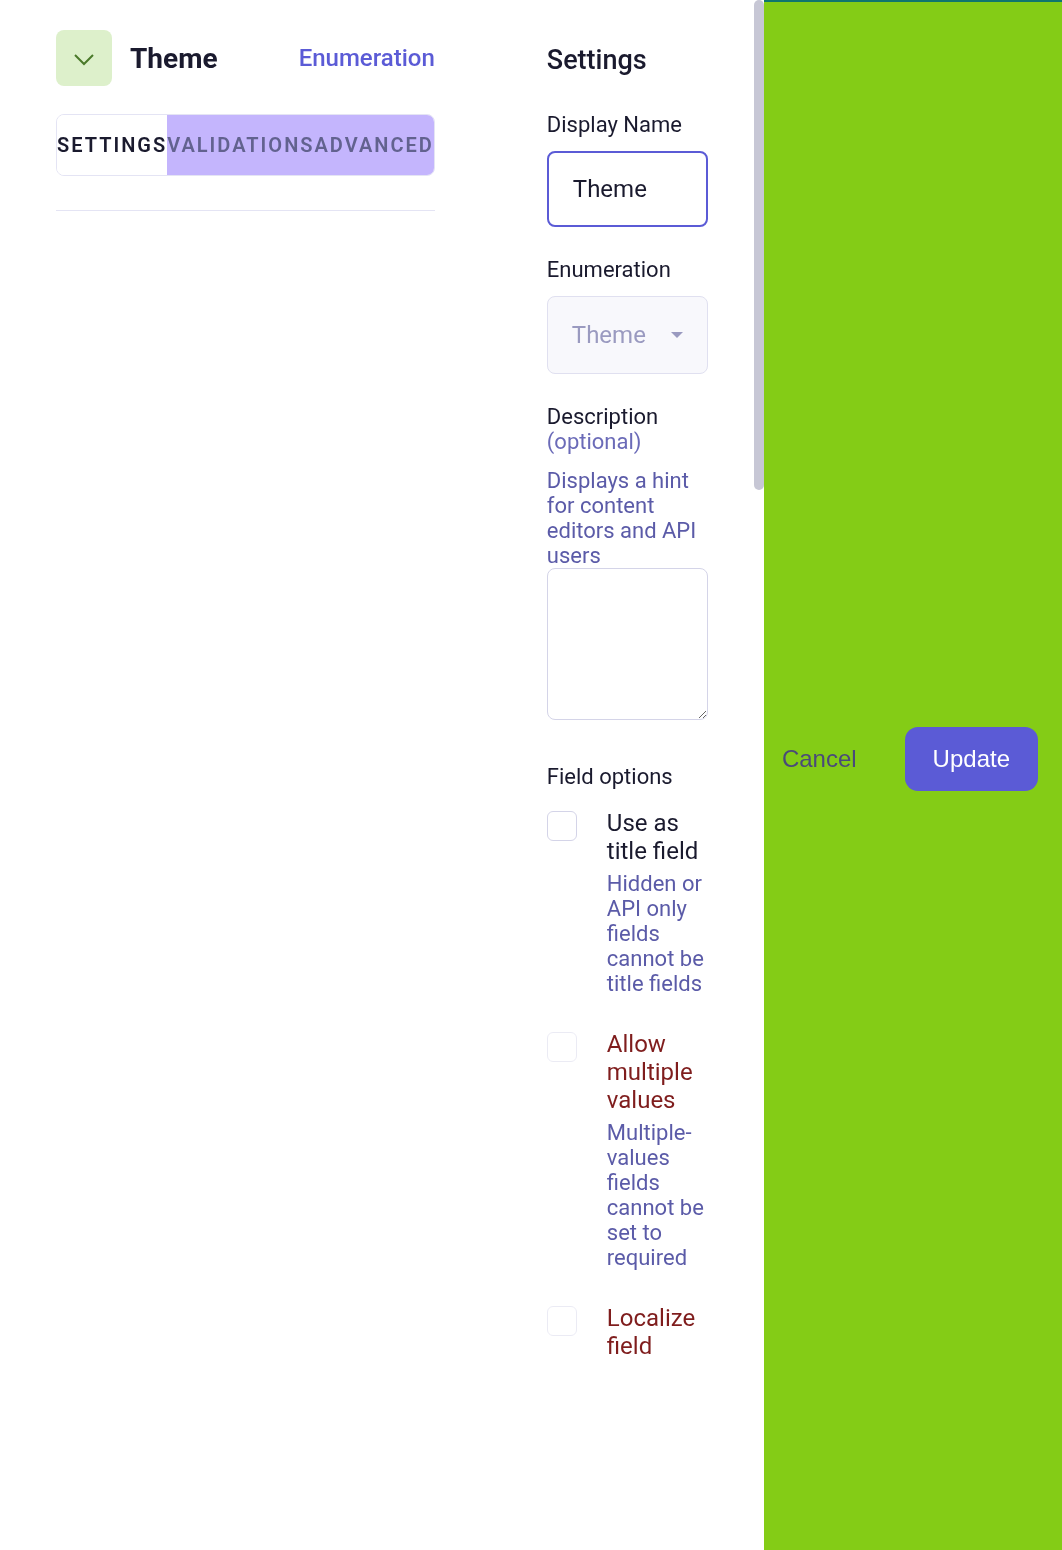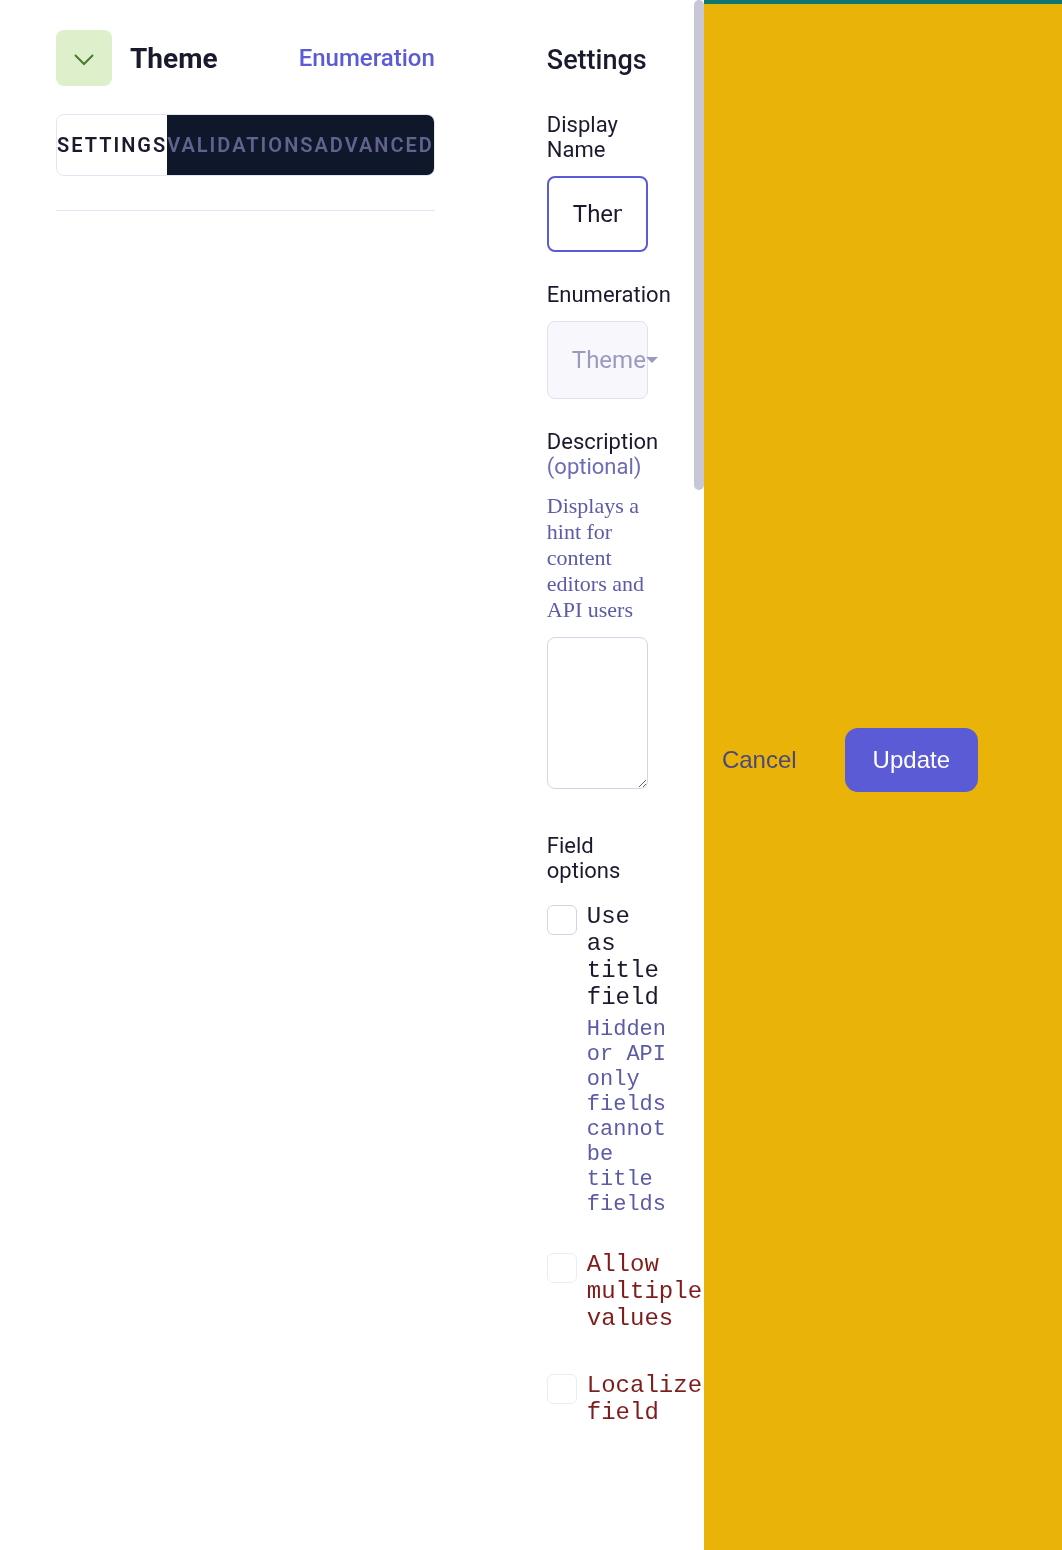--- a/index.html
+++ b/index.html
@@ -6,45 +6,45 @@
   html, body { width: 1062px; height: 1550px; font-family: -apple-system, BlinkMacSystemFont, "Segoe UI", Roboto, sans-serif; color: #1a1a2e; background: #fff; }
   .container { display: flex; flex-direction: row; height: 100%; }
   .header { padding: 30px 56px 0 56px; }
   .title-row { display: flex; align-items: center; justify-content: space-between; margin-bottom: 28px; }
   .title-left { display: flex; align-items: center; gap: 18px; }
   .type-icon { width: 56px; height: 56px; border-radius: 8px; background: #ddf0cb; display: flex; align-items: center; justify-content: center; }
   .type-icon svg { width: 22px; height: 18px; }
   .title-text { font-size: 28px; font-weight: 700; color: #1a1a2e; }
   .type-label { font-size: 24px; color: #5b5bd6; font-weight: 500; }
   .tabs { display: flex; border: 1px solid #e4e4f4; border-radius: 8px; overflow: hidden; }
-  .tab { flex: 1; text-align: center; padding: 18px 0; font-size: 20px; letter-spacing: 2px; font-weight: 600; color: #62628f; background: #0f172a; cursor: pointer; }
+  .tab { flex: 1; text-align: center; padding: 18px 0; font-size: 20px; letter-spacing: 2px; font-weight: 600; color: #62628f; background: #c4b5fd; cursor: pointer; }
   .tab.active { background: #fff; color: #1a1a2e; }
   .divider { height: 1px; background: #e4e4f4; margin-top: 34px; }
   .content-wrap { flex: 1; overflow-y: auto; position: relative; }
   .scrollbar { position: absolute; right: 0; top: 0; width: 10px; height: 490px; background: #c7c7d5; border-radius: 5px; }
   .content { padding: 44px 56px 40px 56px; }
   .section-title { font-size: 27px; font-weight: 500; color: #1a1a2e; margin-bottom: 36px; }
   .field { margin-bottom: 30px; }
   .field-label { font-size: 22px; color: #1a1a2e; font-weight: 400; margin-bottom: 14px; display: block; }
   .optional { color: #6b6bb8; font-weight: 400; }
-  .helper { font-size: 22px; color: #5b5ba8; margin-bottom: 14px; font-family: Liberation Serif, serif; }
+  .helper { font-size: 22px; color: #5b5ba8; margin-bottom: 0; }
   .input { width: 100%; height: 76px; border: 1px solid #d4d4e8; border-radius: 8px; padding: 0 24px; font-size: 24px; color: #1a1a2e; background: #fff; font-family: inherit; }
   .input.focus { border: 2px solid #5b5bd6; }
   .select { width: 100%; height: 78px; border: 1px solid #e0e0f0; border-radius: 8px; padding: 0 24px; font-size: 24px; color: #9a9ac0; background: #f8f8fc; display: flex; align-items: center; justify-content: space-between; cursor: pointer; }
   .caret-down { width: 0; height: 0; border-left: 6px solid transparent; border-right: 6px solid transparent; border-top: 6px solid #9a9ac0; }
   textarea.input { height: 152px; padding: 18px 24px; resize: vertical; }
   .options-title { font-size: 22px; color: #1a1a2e; margin-bottom: 20px; margin-top: 40px; }
-  .option-row { display: flex; align-items: flex-start; gap: 10px; margin-bottom: 34px; font-family: Liberation Mono, monospace; }
+  .option-row { display: flex; align-items: flex-start; gap: 30px; margin-bottom: 34px; }
   .checkbox { width: 30px; height: 30px; border: 1px solid #d4d4e8; border-radius: 6px; background: #fff; flex-shrink: 0; margin-top: 2px; cursor: pointer; }
   .checkbox.disabled { opacity: 0.45; cursor: default; }
   .option-text { flex: 1; }
   .option-label { font-size: 24px; color: #1a1a2e; margin-bottom: 6px; }
   .option-label.disabled { color: #7f1d1d; }
   .option-help { font-size: 22px; color: #5b5ba8; }
-  .footer { border-top: 4px solid #0f766e; padding: 26px 84px 60px 0; display: flex; justify-content: flex-end; align-items: center; gap: 30px; background: #eab308; }
+  .footer { border-top: 2px solid #0f766e; padding: 26px 24px 60px 0; display: flex; justify-content: flex-end; align-items: center; gap: 30px; background: #84cc16; }
   .btn-cancel { font-size: 24px; color: #4a4a7a; background: none; border: none; cursor: pointer; padding: 14px 18px; }
   .btn-primary { font-size: 24px; color: #fff; background: #5b5bd6; border: none; border-radius: 13px; padding: 18px 28px; cursor: pointer; font-weight: 500; }
 </style>
 </head>
 <body>
 
 <div class="container">
   <div class="header">
     <div class="title-row">
       <div class="title-left">
@@ -100,20 +100,21 @@
         <div class="option-text">
           <div class="option-label">Use as title field</div>
           <div class="option-help">Hidden or API only fields cannot be title fields</div>
         </div>
       </div>
 
       <div class="option-row">
         <div class="checkbox disabled"></div>
         <div class="option-text">
           <div class="option-label disabled">Allow multiple values</div>
+          <div class="option-help">Multiple-values fields cannot be set to required</div>
         </div>
       </div>
 
       <div class="option-row" style="margin-bottom:11px;">
         <div class="checkbox disabled"></div>
         <div class="option-text">
           <div class="option-label disabled">Localize field</div>
         </div>
       </div>
     </div>

